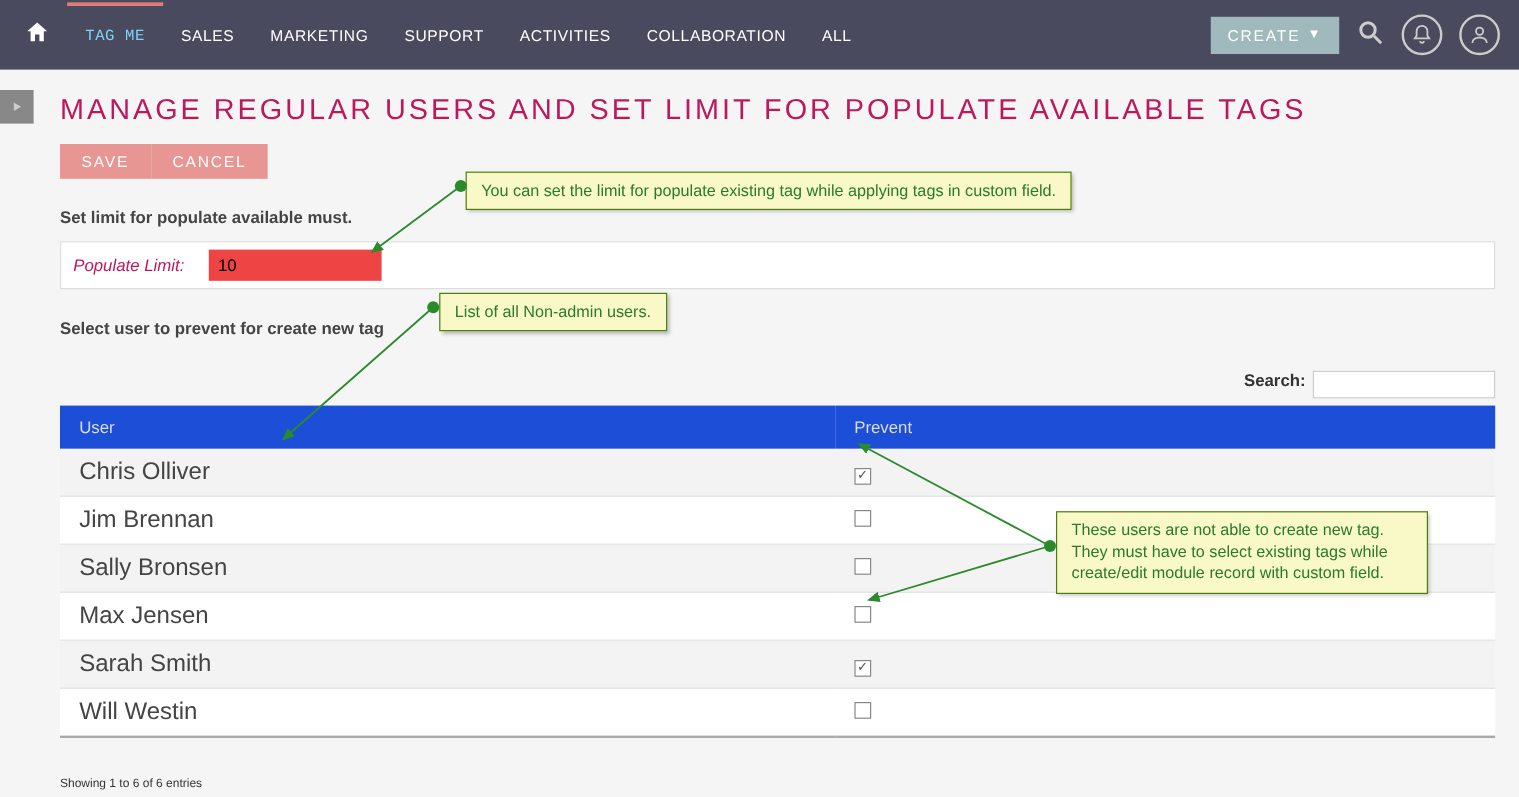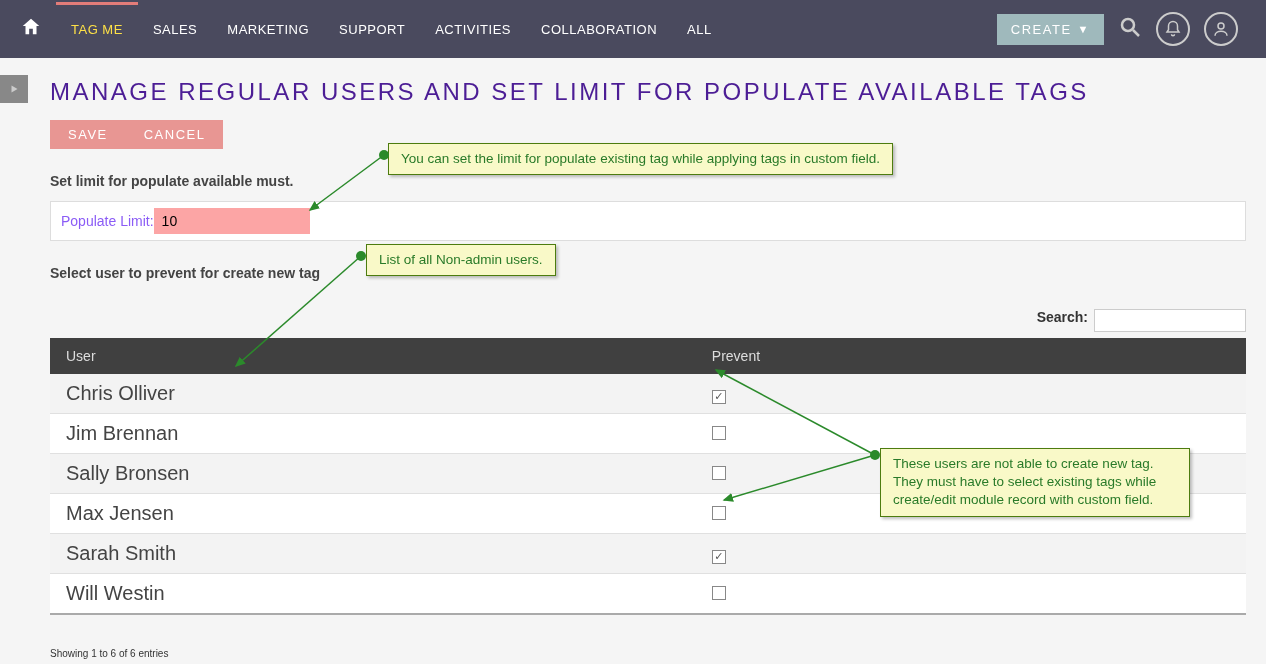--- a/index.html
+++ b/index.html
@@ -2,49 +2,49 @@
 <html><head>
 <meta charset="utf-8">
 <style>
   * { box-sizing: border-box; margin: 0; padding: 0; }
   body { font-family: "Segoe UI", Arial, sans-serif; background: #f5f5f5; color: #333; width: 1266px; }
   
   .topbar { background: #4a4a5e; height: 58px; display: flex; align-items: center; padding: 0 20px; position: relative; }
   .home-icon { color: #fff; margin-right: 14px; cursor: pointer; }
   .topnav { display: flex; gap: 0; }
   .topnav-item { color: #fff; font-size: 13px; letter-spacing: 0.5px; padding: 20px 15px; cursor: pointer; position: relative; }
-  .topnav-item.active { color: #fde047; }
+  .topnav-item.active { color: #7dd3fc; font-family: Liberation Mono, monospace; }
   .topnav-item.active::before { content: ""; position: absolute; top: 0; left: 0; right: 0; height: 3px; background: #e27c79; }
   
-  .top-right { position: absolute; right: 28px; top: 0; height: 58px; display: flex; align-items: center; gap: 14px; }
+  .top-right { position: absolute; right: 16px; top: 0; height: 58px; display: flex; align-items: center; gap: 14px; }
   .create-btn { background: #9fb9bc; color: #fff; border: none; padding: 8px 14px; font-size: 13px; letter-spacing: 1.5px; cursor: pointer; display: flex; align-items: center; gap: 6px; }
   .create-btn .caret { font-size: 11px; }
   .circle-icon { width: 34px; height: 34px; border: 2px solid #ccc; border-radius: 50%; display: flex; align-items: center; justify-content: center; color: #ccc; cursor: pointer; }
   .plain-icon { color: #ccc; cursor: pointer; }
   
   .play-btn { position: absolute; left: 0; top: 75px; width: 28px; height: 28px; background: #888; display: flex; align-items: center; justify-content: center; color: #ccc; cursor: pointer; }
   
   .content { padding: 20px 20px 40px 50px; }
-  .page-title { color: #4c1d95; font-size: 24px; font-weight: 400; letter-spacing: 2.5px; margin-bottom: 14px; }
+  .page-title { color: #be185d; font-size: 24px; font-weight: 400; letter-spacing: 2.5px; margin-bottom: 14px; }
   
   .btn-row { display: flex; margin-bottom: 18px; }
   .btn { background: #e89693; color: #fff; border: none; padding: 7px 18px; font-size: 13px; letter-spacing: 1.5px; cursor: pointer; }
   
   .section-label { color: #444; font-weight: 600; font-size: 14px; margin-top: 24px; margin-bottom: 12px; }
   
   .limit-row { background: #fff; border: 1px solid #ddd; padding: 6px 10px; display: flex; align-items: center; }
-  .limit-label { font-size: 14px; color: #8b5cf6; margin-right: 0; }
-  .limit-input { background: #fca5a5; border: none; padding: 5px 8px; width: 156px; font-size: 14px; outline: none; }
+  .limit-label { font-size: 14px; color: #be185d; margin-right: 20px; font-style: italic; }
+  .limit-input { background: #ef4444; border: none; padding: 5px 8px; width: 144px; font-size: 14px; outline: none; }
   
   .search-row { display: flex; justify-content: flex-end; margin-top: 28px; margin-bottom: 6px; }
   .search-label { font-size: 14px; font-weight: 600; margin-right: 6px; }
   .search-input { border: 1px solid #ccc; padding: 3px 6px; width: 152px; font-size: 13px; }
   
   table.user-table { width: 100%; border-collapse: collapse; }
-  table.user-table thead th { background: #404040; color: #ddd; text-align: left; padding: 10px 16px; font-weight: 400; font-size: 14px; }
+  table.user-table thead th { background: #1d4ed8; color: #ddd; text-align: left; padding: 10px 16px; font-weight: 400; font-size: 14px; }
   table.user-table tbody td { padding: 8px 16px; font-size: 20px; border-bottom: 1px solid #e0e0e0; color: #444; }
   table.user-table tbody tr:nth-child(odd) td { background: #f3f3f3; }
   table.user-table tbody tr:nth-child(even) td { background: #fff; }
   .chk { width: 14px; height: 14px; border: 1px solid #888; display: inline-flex; align-items: center; justify-content: center; cursor: pointer; background:#fff; }
   .chk.checked::after { content: "✓"; color: #555; font-size: 11px; line-height: 1; }
   table.user-table tbody { border-bottom: 2px solid #aaa; }
   
   .entries-text { font-size: 10px; color: #333; margin-top: 33px; margin-bottom: 30px; }
   
   
@@ -168,21 +168,21 @@
       <button class="btn">CANCEL</button>
     </div>
   </div>
 
   <div class="callout" style="left:388px; top:143px;">You can set the limit for populate existing tag while applying tags in custom field.</div>
   <div class="dot" style="left:379px; top:150px;"></div>
 
   <div class="callout" style="left:366px; top:244px;">List of all Non-admin users.</div>
   <div class="dot" style="left:356px; top:251px;"></div>
 
-  <div class="callout" style="left:880px; top:448px; width:310px;">These users are not able to create new tag. They must have to select existing tags while create/edit module record with custom field.</div>
+  <div class="callout" style="left:880px; top:426px; width:310px;">These users are not able to create new tag. They must have to select existing tags while create/edit module record with custom field.</div>
   <div class="dot" style="left:870px; top:450px;"></div>
 
   <svg class="annot" width="1266" height="664">
     <defs>
       <marker id="arrow" markerWidth="8" markerHeight="8" refX="6" refY="3" orient="auto">
         <path d="M0,0 L7,3 L0,6 z" fill="#2b8a2b"></path>
       </marker>
     </defs>
     <line x1="384" y1="155" x2="310" y2="210" stroke="#2b8a2b" stroke-width="1.5" marker-end="url(#arrow)"></line>
     <line x1="361" y1="256" x2="236" y2="366" stroke="#2b8a2b" stroke-width="1.5" marker-end="url(#arrow)"></line>

